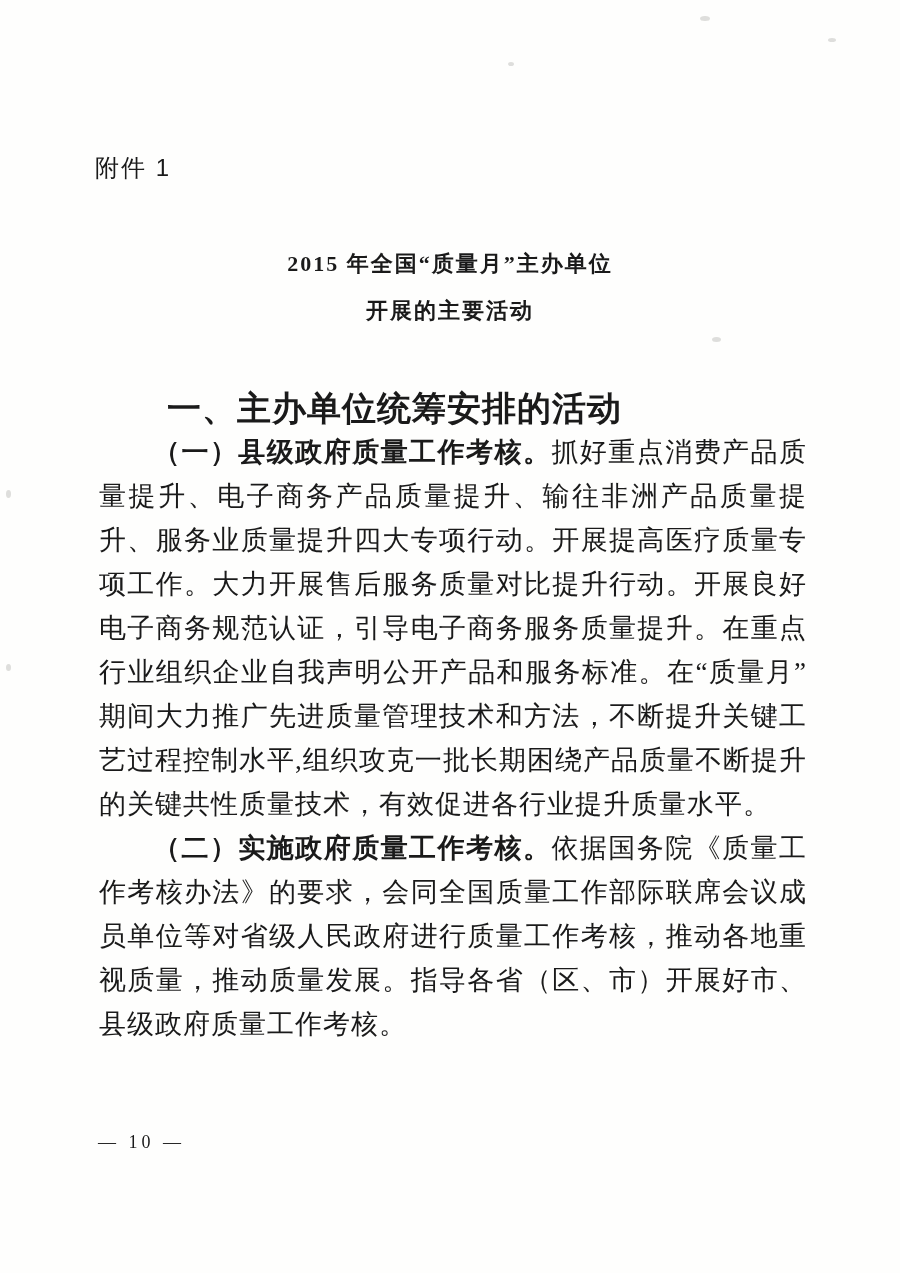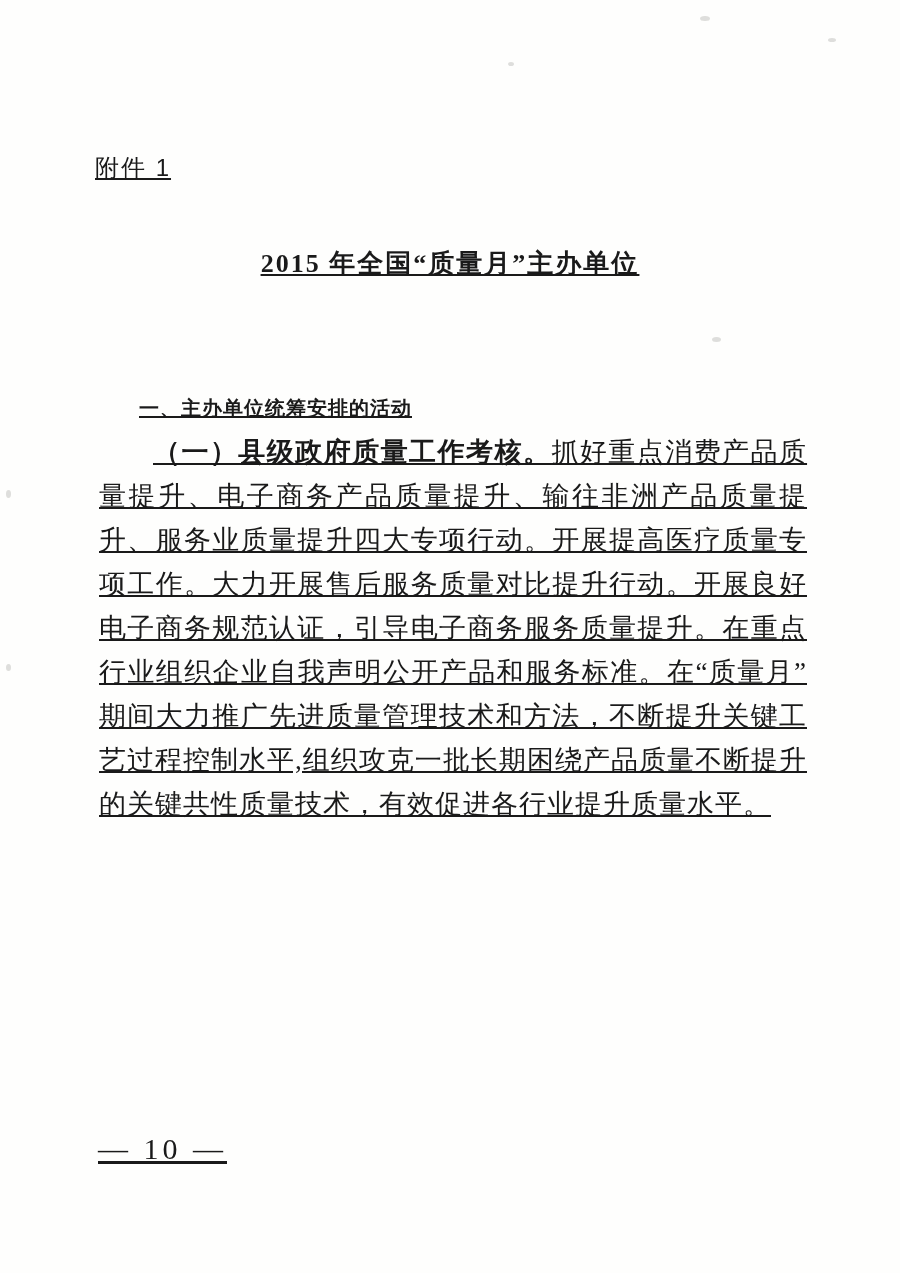--- a/index.html
+++ b/index.html
@@ -1,15 +1,15 @@
 <!DOCTYPE html>
 <html lang="zh"><head>
 <meta charset="utf-8">
 <style>
-  * { margin: 0; padding: 0; box-sizing: border-box; text-decoration: underline; }
+  * { margin: 0; padding: 0; box-sizing: border-box; }
   html, body { background: #e8e8e8; }
   body { font-family: "Liberation Serif", "DejaVu Serif", serif; }
 
   .page {
     position: relative;
     width: 900px;
     height: 1273px;
     margin: 0 auto;
     background: #fefefd;
     color: #1a1a1a;
@@ -26,58 +26,58 @@
     letter-spacing: 2px;
   }
 
   .doc-title {
     position: absolute;
     top: 240px;
     left: 0;
     width: 100%;
     text-align: center;
     font-weight: bold;
-    font-size: 26px;
+    font-size: 22px;
     line-height: 47px;
     letter-spacing: 2px;
   }
 
   .content {
     position: absolute;
     left: 99px;
     top: 386px;
     width: 708px;
     font-size: 27px;
     line-height: 44px;
     text-align: justify;
     text-justify: inter-character;
     letter-spacing: 1px;
   }
 
   .section-heading {
     font-family: "Liberation Sans", "DejaVu Sans", sans-serif;
     font-weight: bold;
-    font-size: 20px;
+    font-size: 34px;
     text-indent: 2em;
     line-height: 44px;
   }
 
   .para {
     text-indent: 2em;
   }
 
   .para .lead {
     font-weight: bold;
   }
 
   .page-number {
     position: absolute;
     left: 98px;
     top: 1132px;
-    font-size: 30px;
+    font-size: 18px;
     letter-spacing: 4px;
   }
 
   
   .speck {
     position: absolute;
     border-radius: 50%;
     background: #b9b9b4;
     opacity: 0.45;
   }
@@ -97,27 +97,29 @@
   <div class="speck s2"></div>
   <div class="speck s3"></div>
   <div class="speck s4"></div>
   <div class="speck s5"></div>
   <div class="speck s6"></div>
 
   <div class="attachment-label">附件 1</div>
 
   <div class="doc-title">
     <div>2015 年全国“质量月”主办单位</div>
+    <div>开展的主要活动</div>
   </div>
 
   <div class="content">
 
     <div class="section-heading">一、主办单位统筹安排的活动</div>
 
     <p class="para"><span class="lead">（一）县级政府质量工作考核。</span><span>抓好重点消费产品质量提升、电子商务产品质量提升、输往非洲产品质量提升、服务业质量提升四大专项行动。开展提高医疗质量专项工作。大力开展售后服务质量对比提升行动。开展良好电子商务规范认证，引导电子商务服务质量提升。在重点行业组织企业自我声明公开产品和服务标准。在“质量月”期间大力推广先进质量管理技术和方法，不断提升关键工艺过程控制水平,组织攻克一批长期困绕产品质量不断提升的关键共性质量技术，有效促进各行业提升质量水平。</span></p>
 
+    <p class="para"><span class="lead">（二）实施政府质量工作考核。</span><span>依据国务院《质量工作考核办法》的要求，会同全国质量工作部际联席会议成员单位等对省级人民政府进行质量工作考核，推动各地重视质量，推动质量发展。指导各省（区、市）开展好市、县级政府质量工作考核。</span></p>
 
 
   </div>
 
   <div class="page-number">— 10 —</div>
 
 </div>
 
 </body></html>

